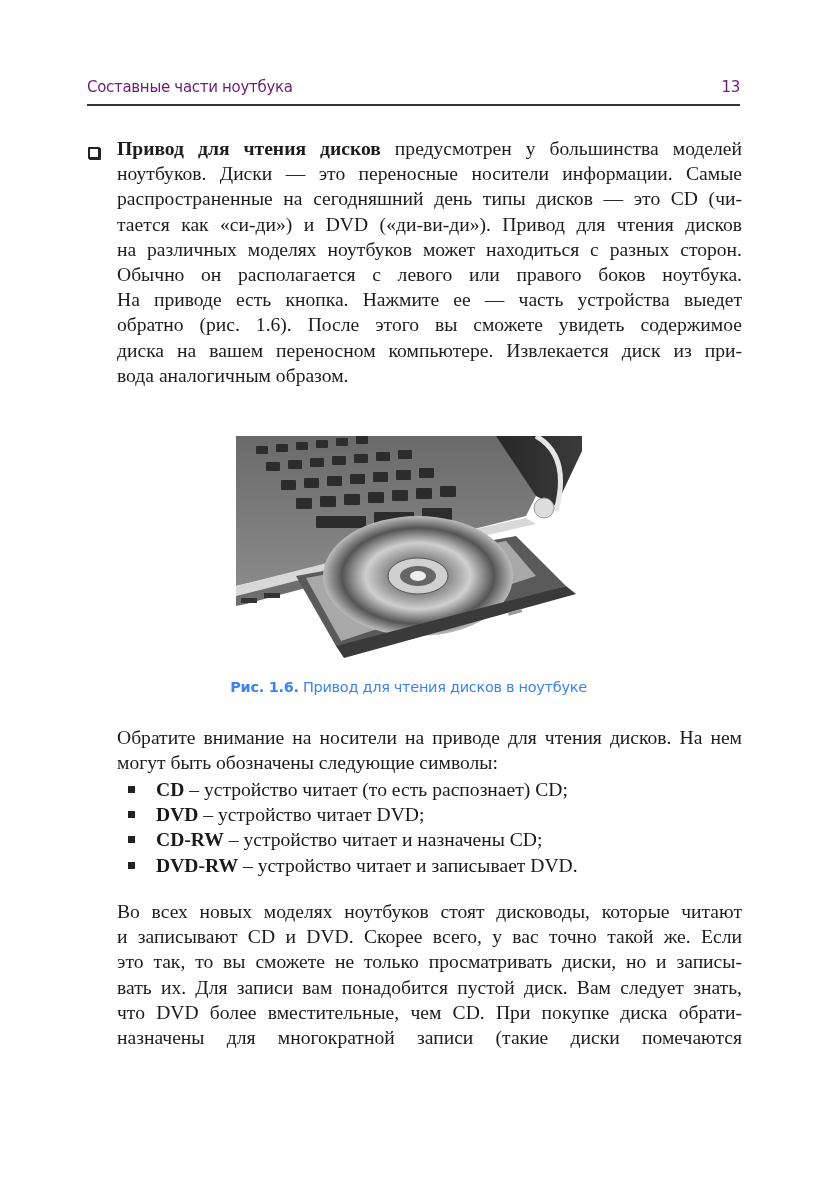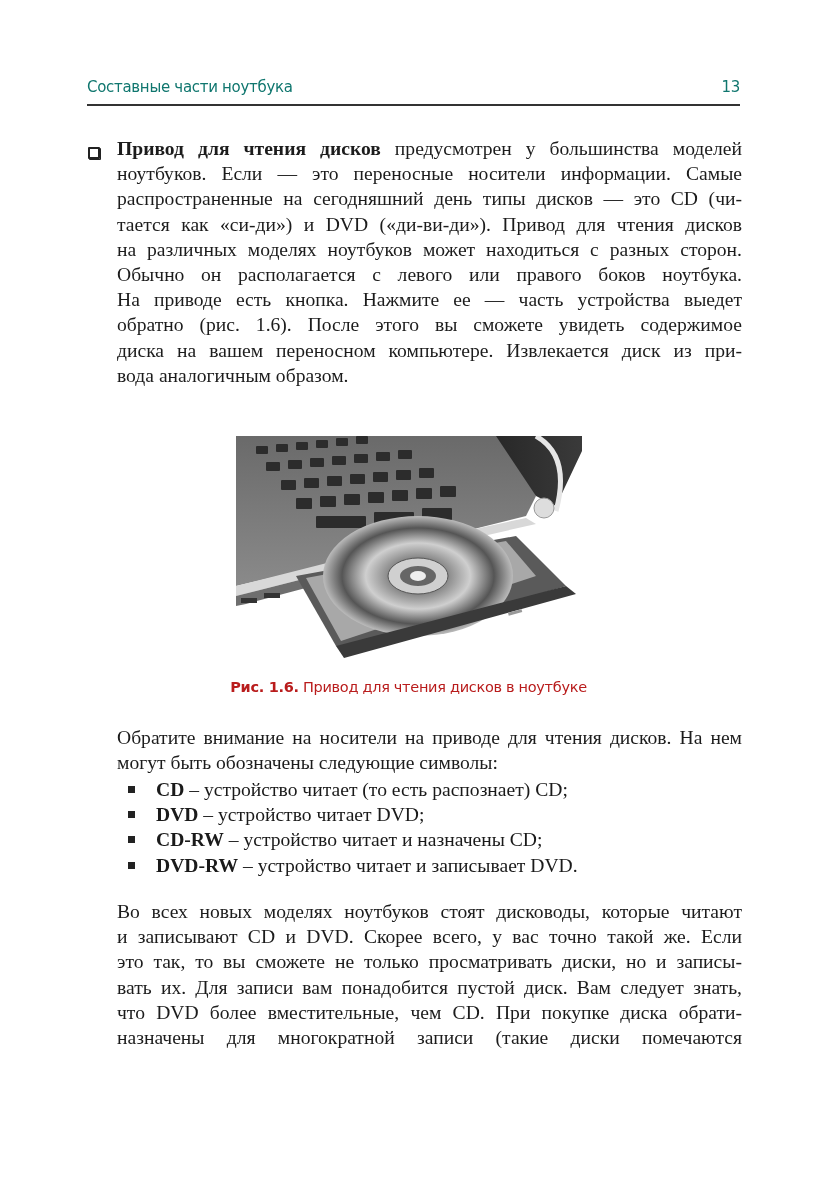--- a/index.html
+++ b/index.html
@@ -1,41 +1,41 @@
 <!DOCTYPE html>
 <html><head>
 <meta charset="utf-8">
 <style>
   html, body { margin: 0; padding: 0; background: #ffffff; }
   body { width: 817px; height: 1200px; position: relative; overflow: hidden; color: #1a1a1a; }
   .page { position: absolute; left: 0; top: 0; width: 817px; height: 1200px; }
   .running-head {
     position: absolute; left: 87px; top: 78px; width: 653px; height: 24px;
-    font-family: "DejaVu Sans", sans-serif; font-size: 15px; color: #0f766e;
+    font-family: "DejaVu Sans", sans-serif; font-size: 15px; color: #701a75;
     letter-spacing: -0.3px;
   }
   .running-head .title { position: absolute; left: 0; top: 0; }
   .running-head .pnum { position: absolute; right: 0; top: 0; }
   .rule { position: absolute; left: 87px; top: 104px; width: 653px; height: 2px; background: #333; }
 
   .body-text {
     font-family: "Liberation Serif", serif; font-size: 19.6px; line-height: 25.2px;
     text-align: justify; color: #1c1c1c;
   }
   .item-checkbox { position: absolute; left: 88px; top: 147px; width: 12px; height: 12px;
     border: 2px solid #222; box-sizing: border-box; border-radius: 1px; box-shadow: 1px 1px 0 #222; }
   .para1 { position: absolute; left: 117px; top: 136px; width: 625px; }
   .para1 b { font-weight: bold; }
   .para1 .line { display: block; text-align: justify; text-align-last: justify; white-space: nowrap; }
   .para1 .line.last { text-align-last: left; }
 
   .figure { position: absolute; left: 236px; top: 436px; width: 346px; height: 226px; background: #fff; overflow: hidden; }
   .caption {
     position: absolute; left: 0; width: 817px; top: 679px; text-align: center;
-    font-family: "DejaVu Sans", sans-serif; font-size: 14.5px; color: #b91c1c; letter-spacing: -0.3px;
+    font-family: "DejaVu Sans", sans-serif; font-size: 14.5px; color: #3b82f6; letter-spacing: -0.3px;
   }
   .caption b { font-weight: bold; }
 
   .para2 { position: absolute; left: 117px; top: 725px; width: 625px; }
   .line { display: block; white-space: nowrap; text-align: justify; text-align-last: justify; }
   .line.last { text-align-last: left; }
 
   .bullets { position: absolute; left: 126px; top: 777px; width: 625px; margin: 0; padding: 0; list-style: none; }
   .bullets li { position: relative; padding-left: 30px; height: 25.2px; font-family: "Liberation Serif", serif; font-size: 19.6px; line-height: 25.2px; white-space: nowrap; }
   .bullets li .sq { position: absolute; left: 2px; top: 9px; width: 7px; height: 7px; background: #222; }
@@ -50,21 +50,21 @@
 
   <div class="running-head">
     <span class="title">Составные части ноутбука</span>
     <span class="pnum">13</span>
   </div>
   <div class="rule"></div>
 
   <div class="item-checkbox"></div>
   <div class="para1 body-text">
     <span class="line"><b>Привод для чтения дисков</b><span> предусмотрен у большинства моделей</span></span>
-    <span class="line">ноутбуков. Если — это переносные носители информации. Самые</span>
+    <span class="line">ноутбуков. Диски — это переносные носители информации. Самые</span>
     <span class="line">распространенные на сегодняшний день типы дисков — это CD (чи-</span>
     <span class="line">тается как «си-ди») и DVD («ди-ви-ди»). Привод для чтения дисков</span>
     <span class="line">на различных моделях ноутбуков может находиться с разных сторон.</span>
     <span class="line">Обычно он располагается с левого или правого боков ноутбука.</span>
     <span class="line">На приводе есть кнопка. Нажмите ее — часть устройства выедет</span>
     <span class="line">обратно (рис. 1.6). После этого вы сможете увидеть содержимое</span>
     <span class="line">диска на вашем переносном компьютере. Извлекается диск из при-</span>
     <span class="line last">вода аналогичным образом.</span>
   </div>
 

